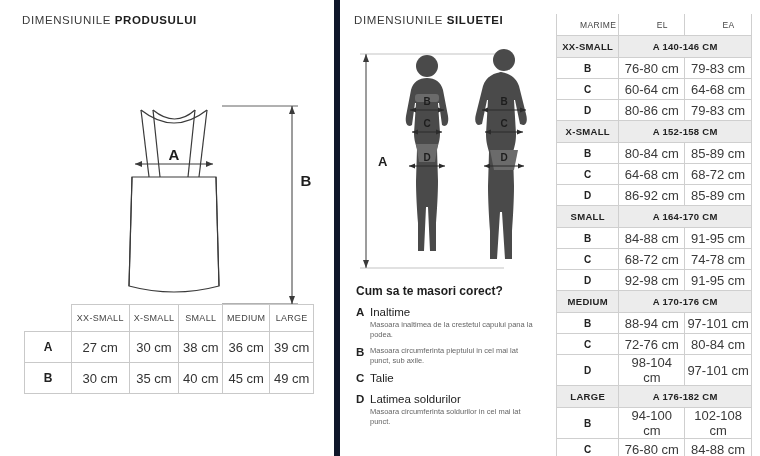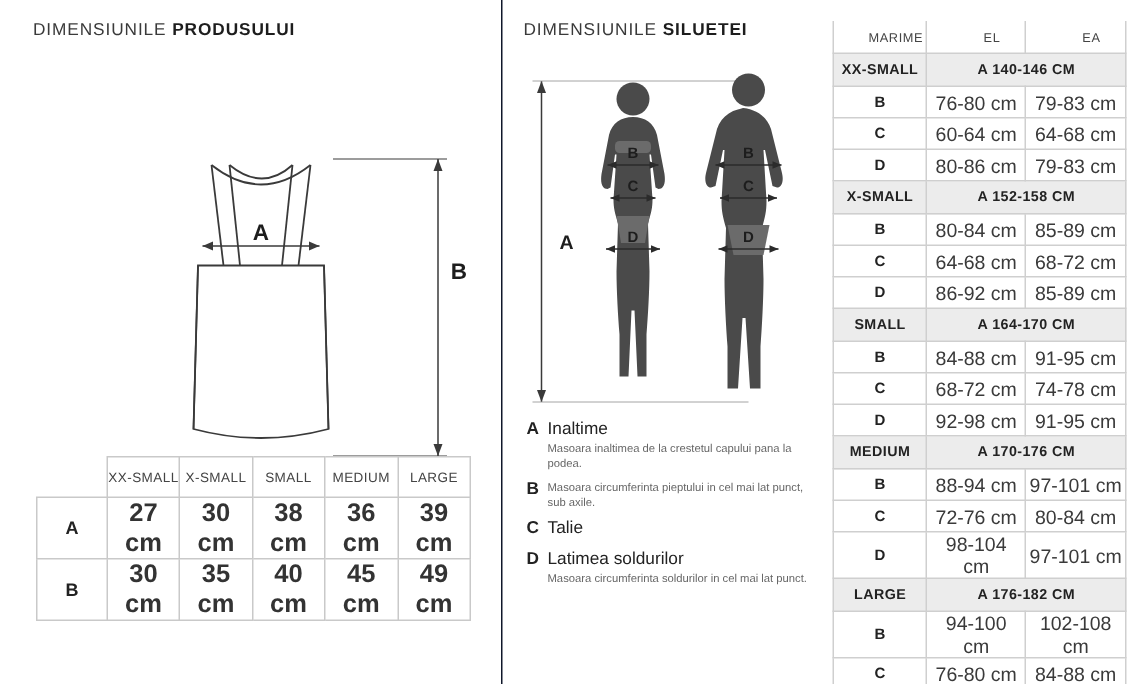--- a/index.html
+++ b/index.html
@@ -65,28 +65,28 @@
     color: #444;
     height: 26px;
   }
   .ptable thead th.blank { border-top: none; border-left: none; }
   .ptable tbody td.rowlab {
     font-weight: bold;
     font-size: 12px;
     color: #222;
     width: 46px;
   }
-  .ptable tbody td { font-size: 17px; font-weight: bold; }
+  .ptable tbody td { font-size: 13px; }
 
   
   .col2 {
     width: 216px;
     padding: 14px 10px 16px 14px;
     box-sizing: border-box;
-    border-left: 1px solid #0f172a;
+    border-left: 6px solid #0f172a;
     position: relative;
   }
   .silhouettes {
     position: relative;
     width: 190px;
     height: 248px;
     margin-top: 6px;
   }
   .howto-title {
     font-size: 12px;
@@ -331,20 +331,21 @@
 
         <g stroke="#2b2b2b" stroke-width="1">
           <line x1="130" y1="134" x2="170" y2="134"></line>
           <polygon points="130,134 136,131.5 136,136.5" fill="#2b2b2b" stroke="none"></polygon>
           <polygon points="170,134 164,131.5 164,136.5" fill="#2b2b2b" stroke="none"></polygon>
         </g>
         <text class="dim-txt" x="150" y="129" text-anchor="middle" font-size="10" fill="#1d1d1d">D</text>
       </svg>
     </div>
 
+    <div class="howto-title">Cum sa te masori corect?</div>
 
     <div class="howto-item">
       <div class="howto-letter">A</div>
       <div class="howto-body">
         <div class="howto-name">Inaltime</div>
         <div class="howto-desc">Masoara inaltimea de la crestetul capului pana la podea.</div>
       </div>
     </div>
     <div class="howto-item">
       <div class="howto-letter">B</div>

